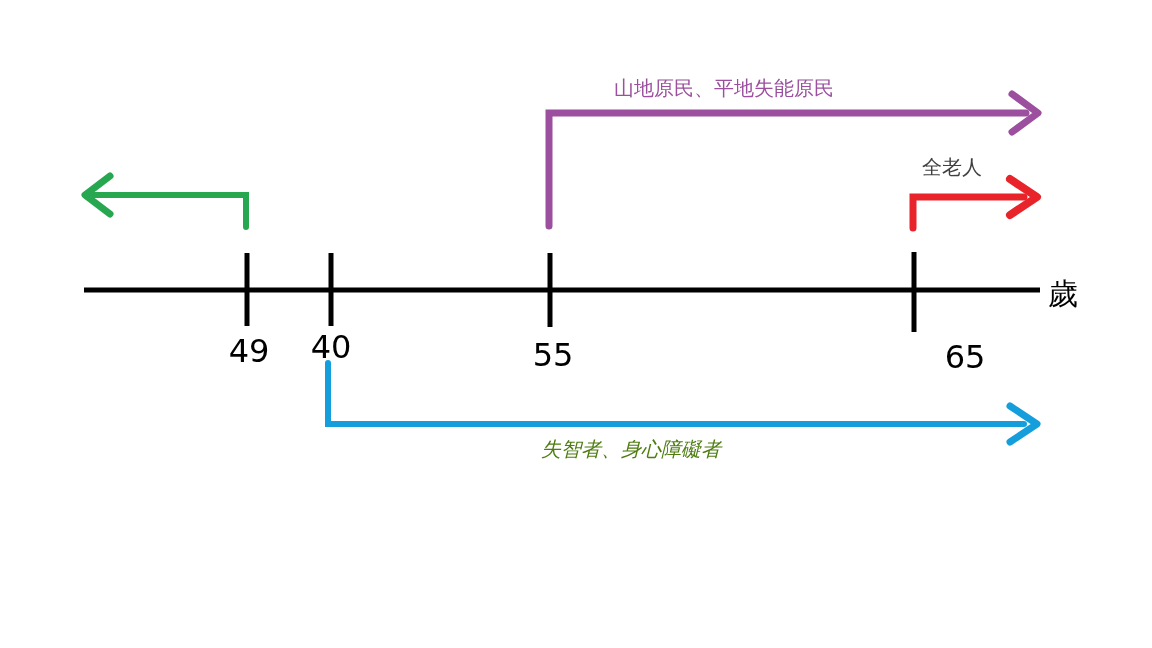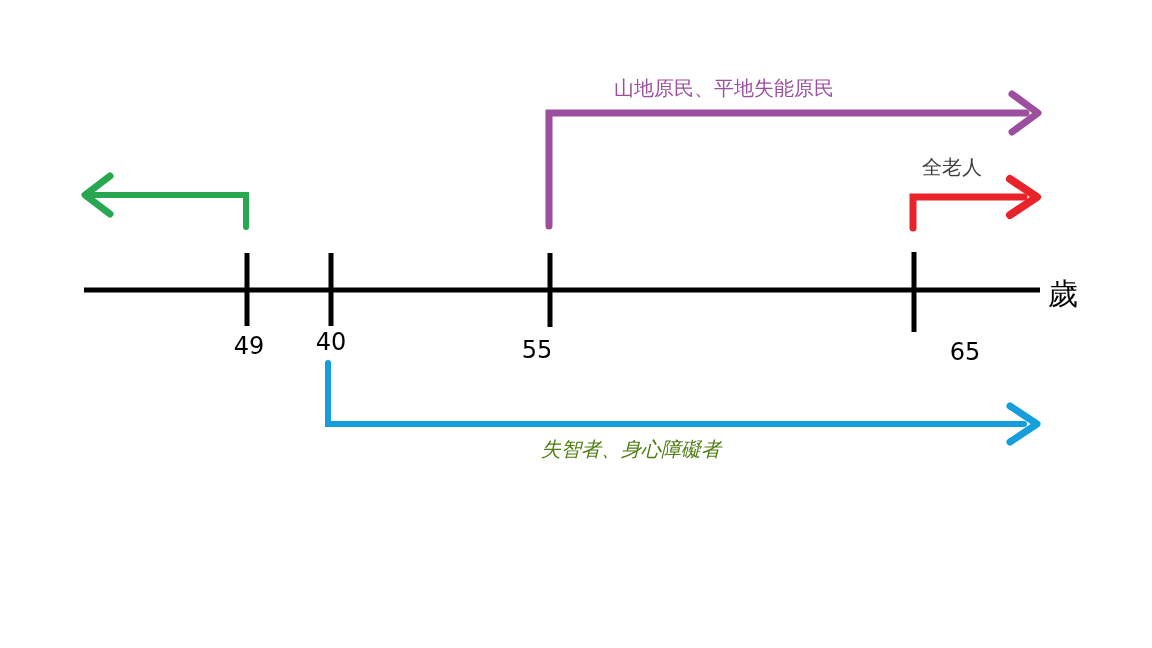--- a/index.html
+++ b/index.html
@@ -25,21 +25,21 @@
   .lbl {
     position: absolute;
     white-space: nowrap;
     font-size: 20px;
     line-height: 1.1;
     letter-spacing: 0px;
   }
   .tick-num {
     position: absolute;
     transform: translateX(-50%);
-    font-size: 24px;
+    font-size: 32px;
     color: #000000;
     white-space: nowrap;
   }
   .axis-unit {
     position: absolute;
     font-size: 30px;
     color: #000000;
     white-space: nowrap;
   }
 </style>
@@ -80,18 +80,18 @@
 
 
   <div class="lbl" style="left: 614px; top: 77px; color: rgb(155, 79, 158);">山地原民、平地失能原民</div>
 
   <div class="lbl" style="left: 922px; top: 156px; color: #404040;">全老人</div>
 
   <div class="lbl" style="left: 541px; top: 438px; color: #4d7c0f; font-style: italic;">失智者、身心障礙者</div>
 
   <div class="tick-num" style="left:249px; top:332px;">49</div>
   <div class="tick-num" style="left:331px; top:328px;">40</div>
-  <div class="tick-num" style="left:537px; top:336px;">55</div>
+  <div class="tick-num" style="left:553px; top:336px;">55</div>
   <div class="tick-num" style="left:917px; top:338px;margin-left:48px;">65</div>
 
   <div class="axis-unit" style="left:1048px; top:274px;">歲</div>
 
 </div>
 
 </body></html>

